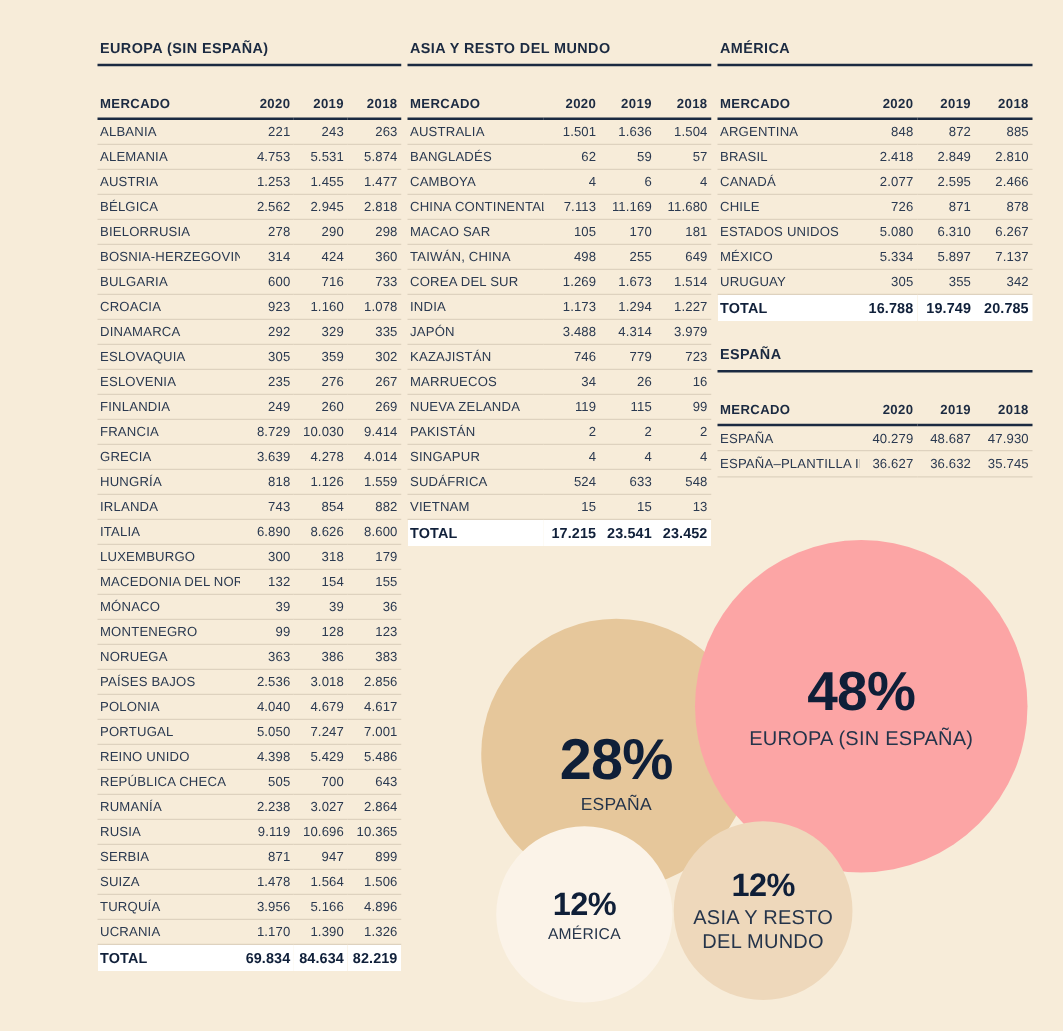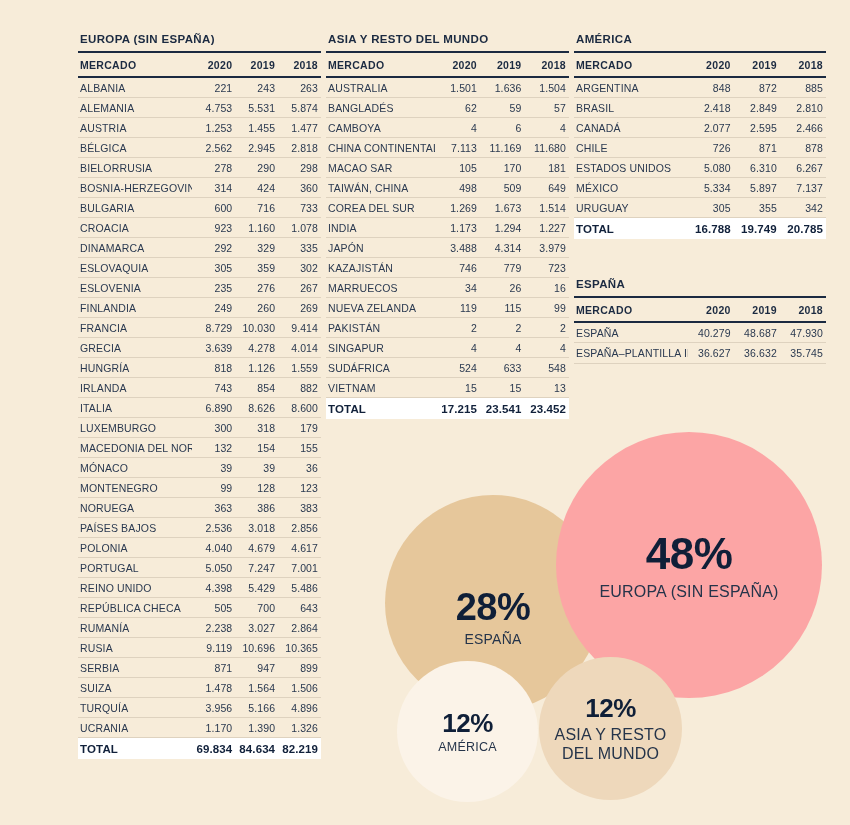--- a/index.html
+++ b/index.html
@@ -50,21 +50,21 @@
     align-items: center;
   }
   #bub-europa .pct { font-size: 44px; margin-bottom: 4px; }
   #bub-europa .lbl { font-size: 16px; }
 
   #bub-espana {
     left: 385px; top: 495px;
     width: 216px; height: 216px;
     background: #e6c79b;
   }
-  #bub-espana .pct { font-size: 38px; margin-bottom: 3px; margin-top: 28px; }
+  #bub-espana .pct { font-size: 46px; margin-bottom: 3px; margin-top: 28px; }
   #bub-espana .lbl { font-size: 14px; }
 
   #bub-asia {
     left: 539px; top: 657px;
     width: 143px; height: 143px;
     background: #eed8bb;
   }
   #bub-asia .pct { font-size: 26px; margin-bottom: 2px; }
   #bub-asia .lbl { font-size: 16px; line-height: 1.2; }
 
@@ -108,21 +108,21 @@
     font-size: 10.5px;
     padding: 3.5px 3px 3.5px 2px;
     white-space: nowrap;
     overflow: hidden;
   }
   table.grid thead th {
     font-weight: bold;
     letter-spacing: 0.3px;
     color: #1b2a41;
     border-bottom: 2.2px solid #1b2a41;
-    padding-top: 6px;
+    padding-top: 24px;
     padding-bottom: 5px;
   }
   th.c-mkt { text-align: left; }
   th.c-yr, td.c-val { text-align: right; }
   td.c-mkt {
     text-align: left;
     letter-spacing: 0.15px;
     color: #2a3950;
   }
   td.c-val {
@@ -451,21 +451,21 @@
           </tr>
           <tr>
             <td class="c-mkt">MACAO SAR</td>
             <td class="c-val">105</td>
             <td class="c-val">170</td>
             <td class="c-val">181</td>
           </tr>
           <tr>
             <td class="c-mkt">TAIWÁN, CHINA</td>
             <td class="c-val">498</td>
-            <td class="c-val">509</td>
+            <td class="c-val">255</td>
             <td class="c-val">649</td>
           </tr>
           <tr>
             <td class="c-mkt">COREA DEL SUR</td>
             <td class="c-val">1.269</td>
             <td class="c-val">1.673</td>
             <td class="c-val">1.514</td>
           </tr>
           <tr>
             <td class="c-mkt">INDIA</td>

